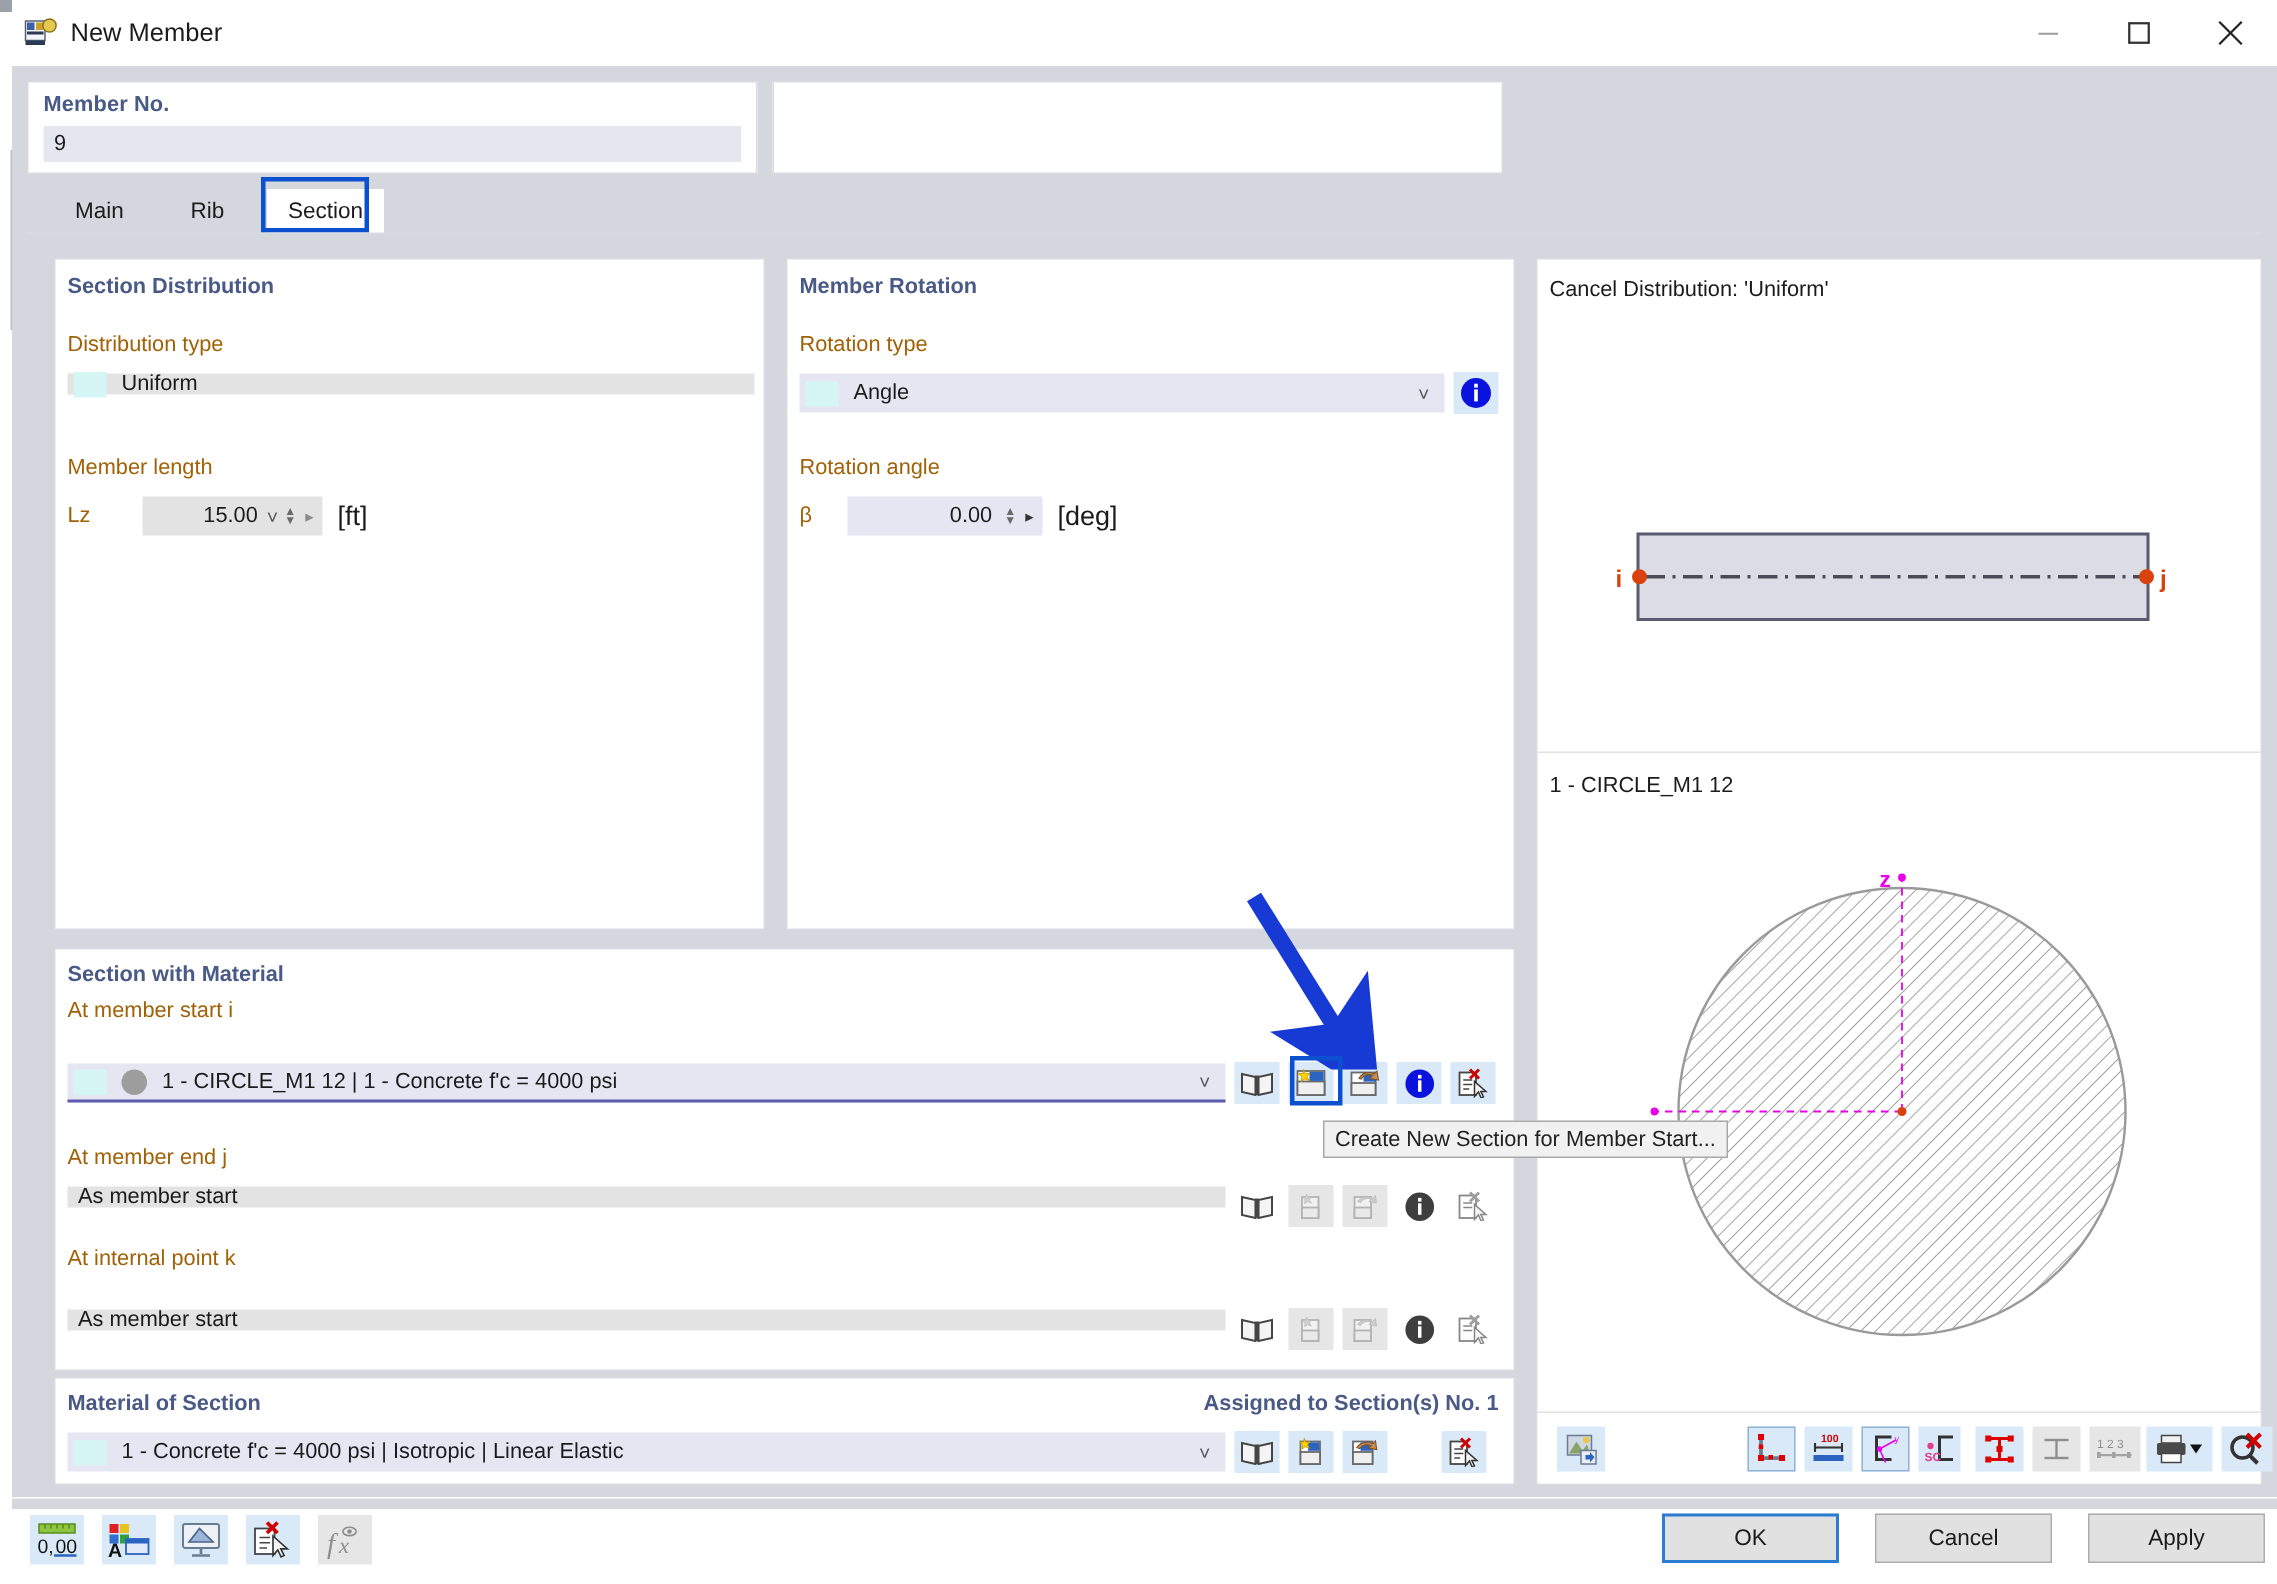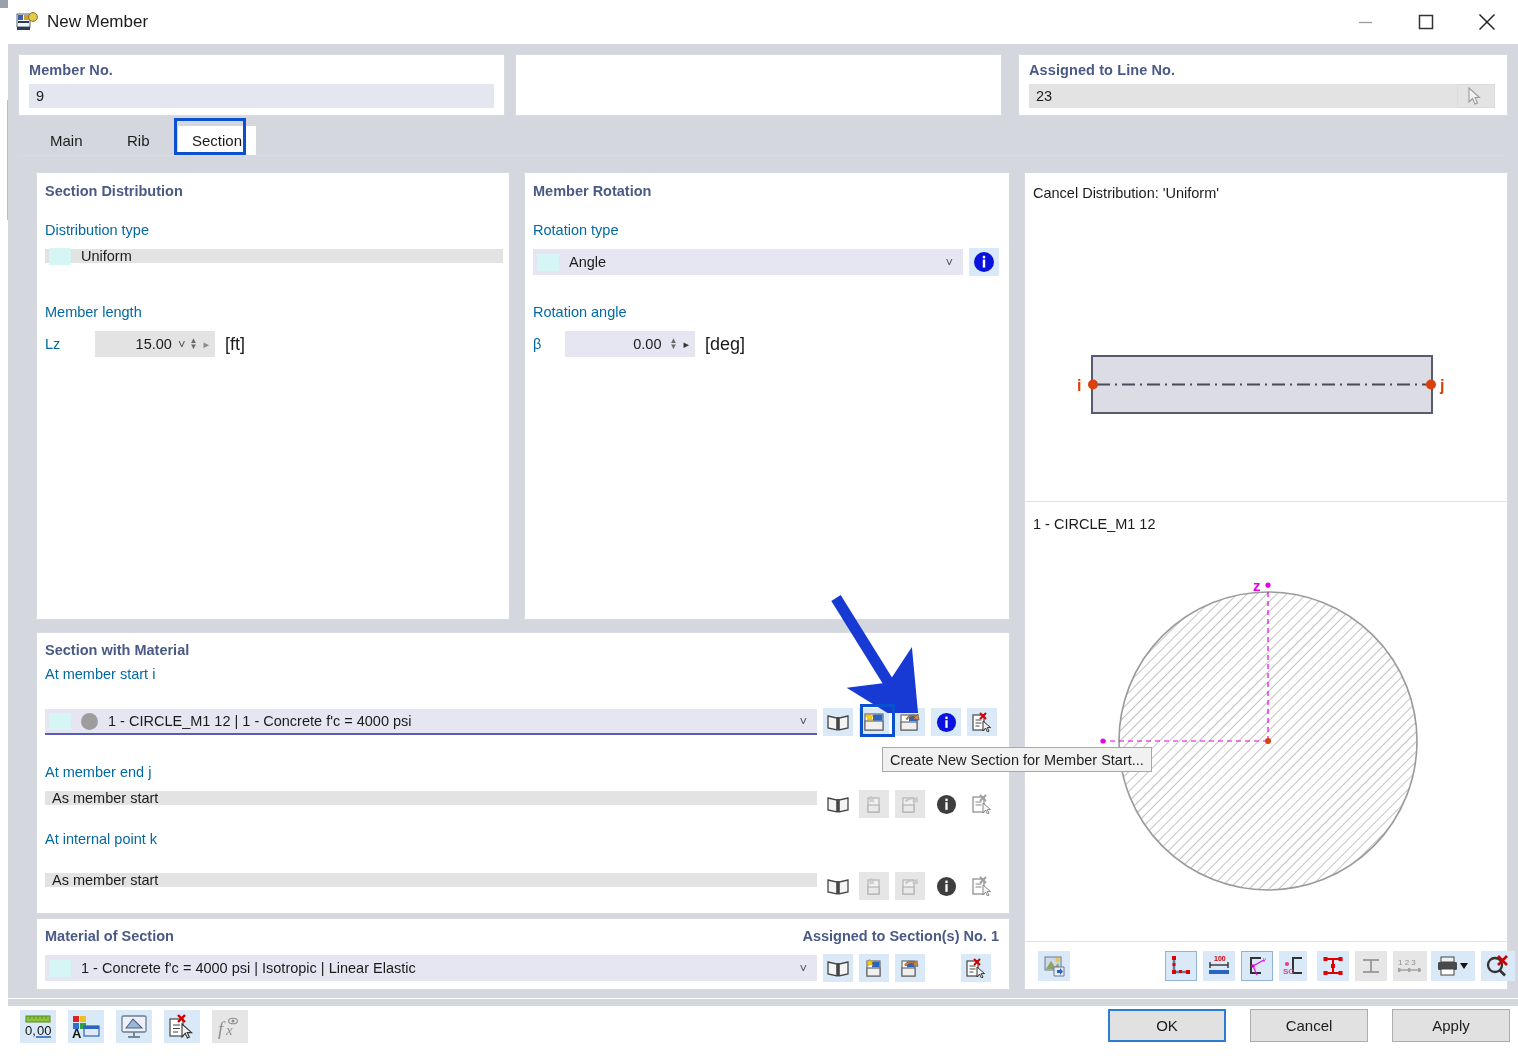--- a/index.html
+++ b/index.html
@@ -71,21 +71,21 @@
   .tab.active { background:#ffffff; }
   #tabhl {
     position:absolute; left:156px; top:-8px; width:72px; height:37px;
     border:3px solid #0b50cf; background:transparent;
   }
   #tabs-underline { position:absolute; left:10px; top:155px; width:1490px; height:1px; background:#d8dce2;}
 
   
   .panel { position:absolute; background:#ffffff; border:1px solid #d8dce2; }
   .panel-title { font-size:14.5px; font-weight:bold; color:#4a5a86; }
-  .fld-label { font-size:14.5px; color:#0369a1; }
+  .fld-label { font-size:14.5px; color:#a16207; }
 
   #p-dist { left:28px; top:172px; width:474px; height:448px; }
   #p-rot  { left:516px; top:172px; width:486px; height:448px; }
   #p-sec  { left:28px; top:632px; width:974px; height:282px; }
   #p-mat  { left:28px; top:918px; width:974px; height:72px; }
   #p-prev { left:1016px; top:172px; width:484px; height:818px; }
 
   .readonly-combo {
     background:#e3e3e3; height:14px; display:flex; align-items:center;
     font-size:14.5px; padding:0 4px;
@@ -184,29 +184,20 @@
       </div>
     </div>
 
     <div id="hdr">
       <div class="hdrbox" id="hdr-member">
         <div class="hdr-label">Member No.</div>
         <div class="hdr-field">9</div>
       </div>
       <div class="hdrbox" id="hdr-mid">
         <div class="hdr-label"></div>
-      </div>
-      <div class="hdrbox" id="hdr-line">
-        <div class="hdr-label">Assigned to Line No.</div>
-        <div class="hdr-field">23</div>
-        <div id="pick-btn">
-          <svg width="22" height="20" viewBox="0 0 22 20" style="position:absolute;left:8px;top:2px;">
-            <path d="M3 1 L3 15 L6.5 11.5 L9 17 L11.5 16 L9 10.5 L13.5 10.5 Z" fill="#f3f3f3" stroke="#9a9a9a" stroke-width="1.1"></path>
-          </svg>
-        </div>
       </div>
     </div>
 
     <div id="tabs">
       <div class="tab" style="left:18px;">Main</div>
       <div class="tab" style="left:95px;">Rib</div>
       <div class="tab active" style="left:160px;">Section</div>
       <div id="tabhl"></div>
     </div>
     <div id="tabs-underline"></div>

